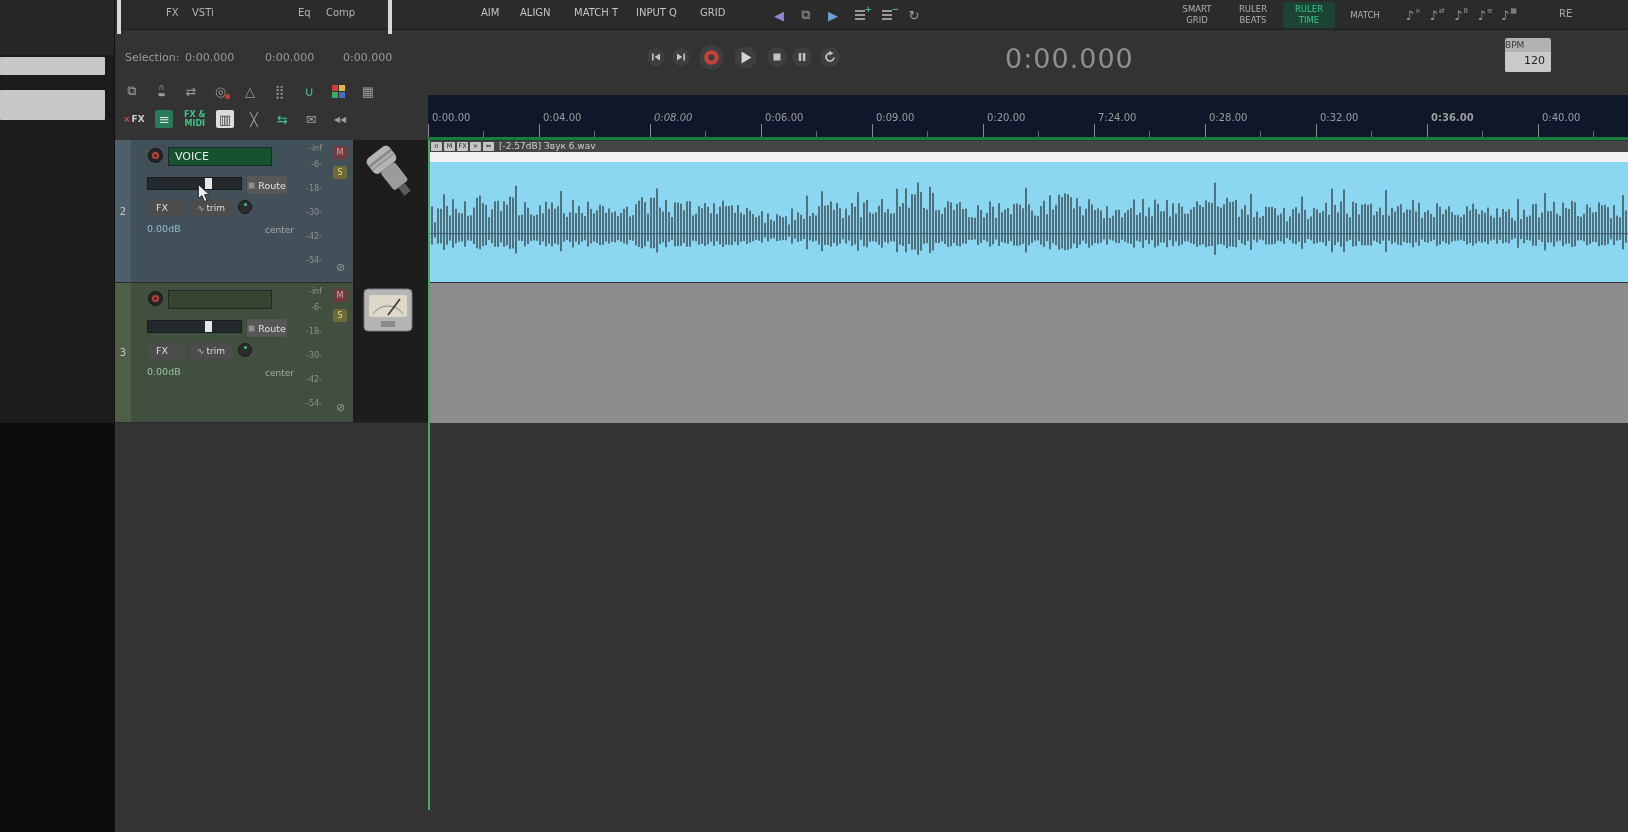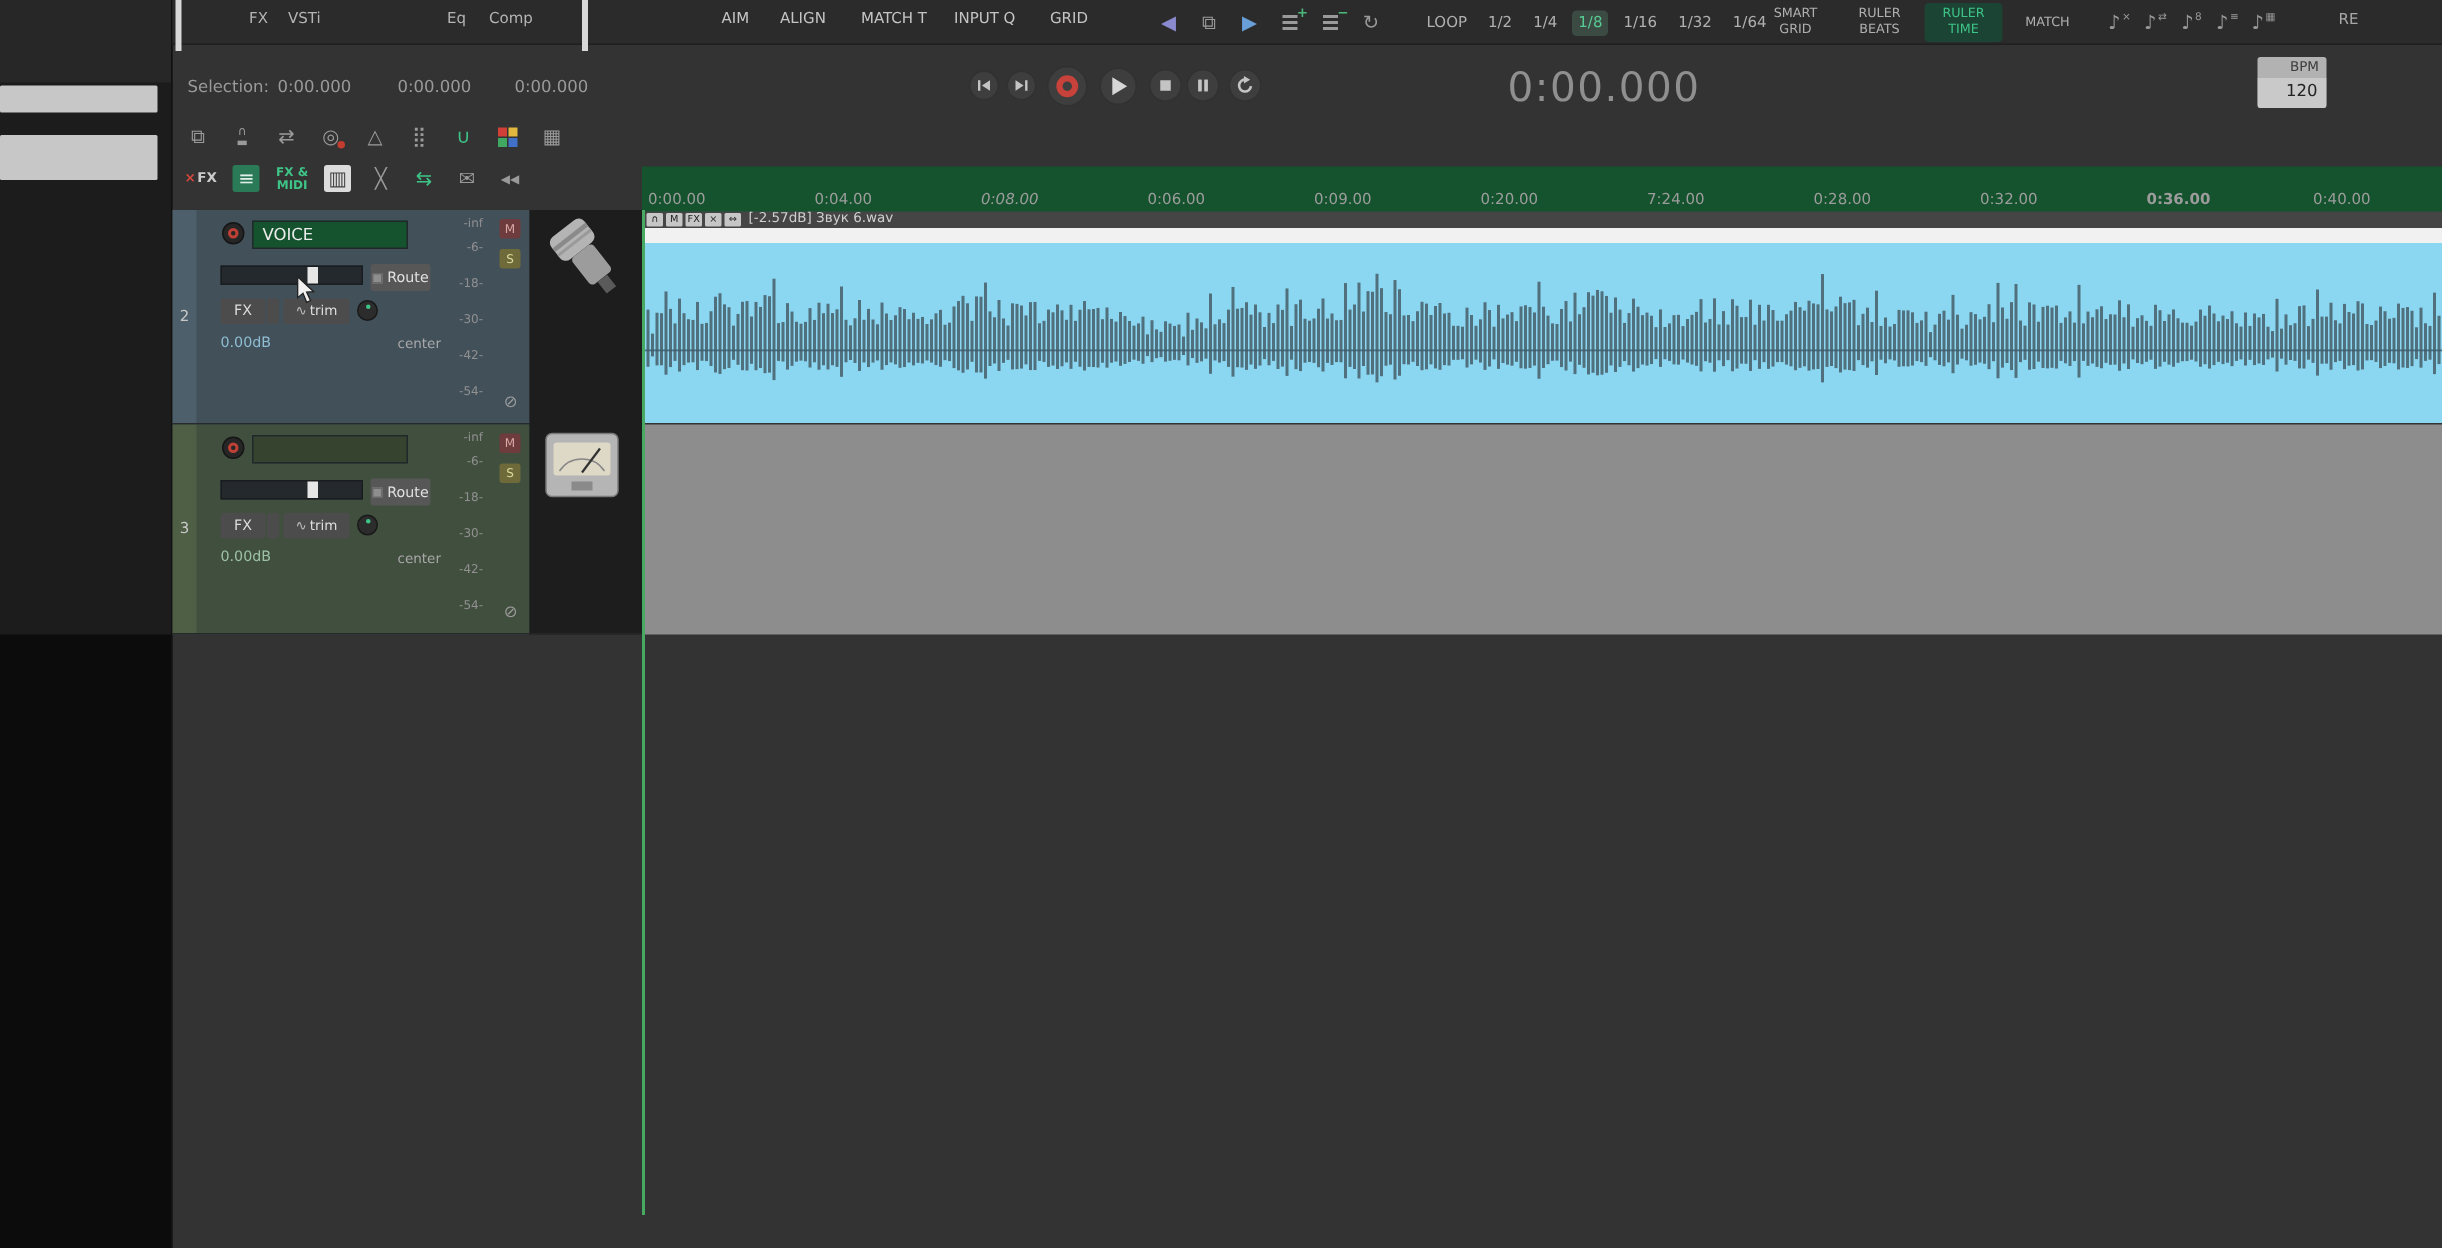--- a/index.html
+++ b/index.html
@@ -42,21 +42,21 @@
 .dashsign .dl i{display:block;width:10px;height:2px;background:#9a9a9a;margin:2px 0}
 .dashsign b{font-size:9px;position:absolute;right:-3px;top:-1px;font-weight:bold}
 
 
 .sel-label,.sel-val{position:absolute;top:51px;font-size:11px;color:#9a9a9a}
 .tp-btn{position:absolute;border-radius:50%;background:#3e3e3e;border:1px solid #313131;display:flex;align-items:center;justify-content:center}
 .time-display{position:absolute;left:1005px;top:43px;font-size:27px;color:#8f8f8f;letter-spacing:1px}
 
 
 .bpm-box{position:absolute;left:1505px;top:38px;width:46px;height:34px;background:#b2b2b2;border-radius:2px;overflow:hidden}
-.bpm-label{height:14px;font-size:9px;color:#3a3a3a;text-align:right;padding:2px 5px 0 0}
+.bpm-label{height:14px;font-size:9px;color:#3a3a3a;padding:2px 5px 0 0}
 .bpm-value{height:20px;background:#c9c9c9;font-size:11px;color:#222;text-align:right;padding:2px 6px 0 0}
 
 
 .icon-row{position:absolute;display:flex;justify-content:space-between;align-items:center}
 #icon-row1{left:123px;top:80px;width:254px;height:22px}
 #icon-row2{left:123px;top:106px;width:226px;height:26px}
 
 
 .track{position:absolute;left:115px;width:238px;overflow:hidden;border-bottom:1px solid #262a2d}
 .t2{top:140px;height:143px;background:#42505a}
@@ -88,21 +88,21 @@
 .m-btn,.s-btn{position:absolute;left:218px;width:14px;height:13px;font-size:8px;display:flex;align-items:center;justify-content:center;border-radius:2px}
 .m-btn{top:6px;background:#6e3c3c;color:#dba8a8}
 .s-btn{top:26px;background:#6e6a3a;color:#ddd89a}
 .phase-btn{position:absolute;left:219px;bottom:8px;width:13px;height:13px;color:#9a9a9a;font-size:11px;line-height:13px;text-align:center}
 
 
 .icon-col{position:absolute;left:353px;top:140px;width:75px;height:283px;background:#1d1d1d;border-bottom:1px solid #262626}
 
 
 .arrange{position:absolute;left:428px;top:95px;width:1200px;height:737px;background:#333;overflow:hidden}
-.ruler{position:absolute;left:0;top:16px;width:1200px;height:45px;background:#14532d;border-bottom:1px solid #15803d}
+.ruler{position:absolute;left:0;top:0;width:1200px;height:45px;background:#0f172a;border-bottom:3px solid #15803d}
 .ruler-label{position:absolute;top:17px;font-size:10px;color:#9c9c9c}
 .tick{position:absolute;bottom:0;width:1px;background:#8a8a8a}
 .tick.major{height:13px}
 .tick.minor{height:6px;background:#6a6a6a}
 .item-header{position:absolute;left:0;top:46px;width:1200px;height:11px;background:#454545;display:flex;align-items:center;padding-left:3px;gap:2px}
 .badge{width:11px;height:9px;background:#c6c6c6;color:#222;font-size:6.5px;line-height:9px;text-align:center;border-radius:1px;overflow:hidden}
 .item-title{font-size:9px;color:#cfcfcf;margin-left:3px;white-space:nowrap;line-height:11px}
 .item-white{position:absolute;left:0;top:57px;width:1200px;height:10px;background:#f1f1f1}
 .item-cyan{position:absolute;left:0;top:67px;width:1200px;height:120px;background:#8bd6f0}
 .lane3{position:absolute;left:0;top:188px;width:1200px;height:140px;background:#8d8d8d}
@@ -149,29 +149,20 @@
           <span class="dl">
             <i></i>
             <i></i>
             <i></i>
           </span>
           <b style="color: rgb(74, 184, 120);">−</b>
         </div>
         <div class="gicon" style="color: rgb(154, 154, 154);">↻</div>
       </div>
 
-    <div id="grid-buttons">
-      <span class="grid-btn">LOOP</span>
-      <span class="grid-btn">1/2</span>
-      <span class="grid-btn">1/4</span>
-      <span class="grid-btn active">1/8</span>
-      <span class="grid-btn">1/16</span>
-      <span class="grid-btn">1/32</span>
-      <span class="grid-btn">1/64</span>
-    </div>
 
     <div id="mode-buttons">
       <div class="mode-btn">
         <span>SMART</span>
         <span>GRID</span>
       </div>
       <div class="mode-btn">
         <span>RULER</span>
         <span>BEATS</span>
       </div>

